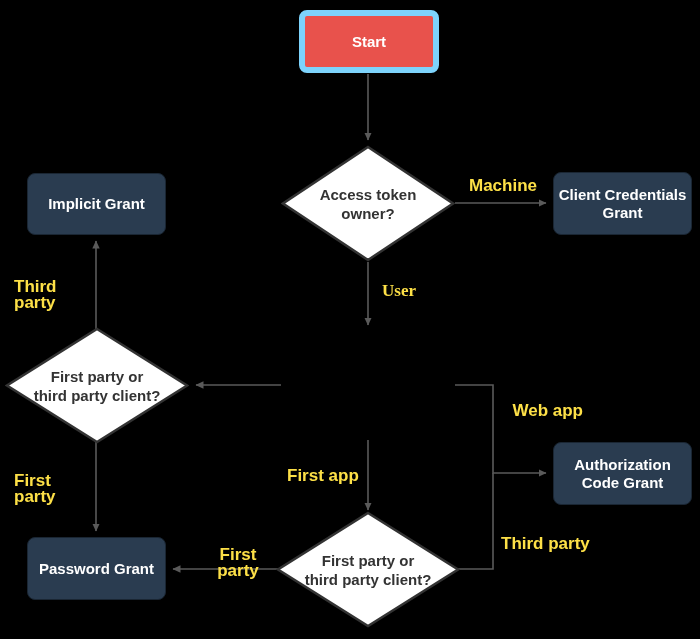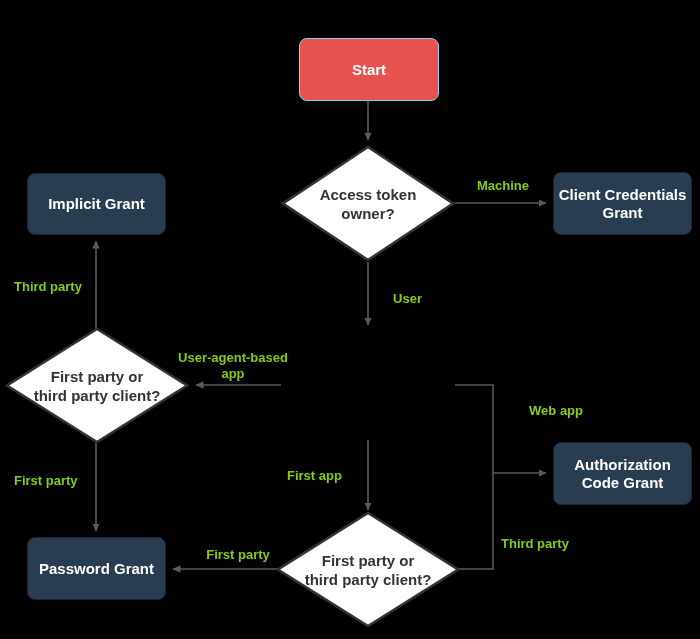--- a/index.html
+++ b/index.html
@@ -34,22 +34,21 @@
   .box {
     border-radius: 8px;
     color: #ffffff;
     font-weight: bold;
     font-size: 15px;
     line-height: 18px;
     border: 1px solid #1b2735;
   }
   .box.start {
     background: #e8524c;
-    border: 1px solid #7dd3fc;
-    margin-top: 28px;
+    border: 6px solid #7dd3fc;
   }
   .box.navy {
     background: #2a3c50;
     border: 1px solid #1a2633;
   }
   .diamond-wrap {
     position: absolute;
     z-index: 5;
   }
   .diamond-svg {
@@ -68,23 +67,23 @@
     justify-content: center;
     text-align: center;
     color: #333333;
     font-weight: bold;
     font-size: 15px;
     line-height: 19px;
     pointer-events: none;
   }
   .edge-label {
     position: absolute;
-    color: #84cc16;
+    color: #fde047;
     font-weight: bold;
-    font-size: 13px;
+    font-size: 17px;
     line-height: 16px;
     text-align: center;
     z-index: 6;
     white-space: pre-line;
   }
 </style>
 </head>
 <body>
 
 <div id="canvas">
@@ -161,28 +160,26 @@
   <div class="diamond-wrap" style="left:276px; top:511px; width:184px; height:117px;">
     <svg class="diamond-svg" width="184" height="117" viewBox="0 0 184 117">
       <polygon points="92,2 182,58.5 92,115 2,58.5" fill="#ffffff" stroke="#333333" stroke-width="2.5"></polygon>
     </svg>
     <div class="diamond-label" style="white-space: pre-line;">First party or
 third party client?</div>
   </div>
 
   <div class="edge-label" style="left:463px; top:178px; width:80px;">Machine</div>
 
-  <div class="edge-label" style="left:376px; top:291px; width:46px; text-align:right;">User</div>
+  <div class="edge-label" style="left:376px; top:283px; width:46px; text-align:center;font-family:Liberation Serif, serif;">User</div>
 
   <div class="edge-label" style="left:14px; top:279px; width:80px; text-align:left;">Third party</div>
 
   <div class="edge-label" style="left:14px; top:473px; width:80px; text-align:left;">First party</div>
 
-  <div class="edge-label" style="left: 178px; top: 350px; width: 110px; white-space: pre-line;">User-agent-based
-app</div>
 
   <div class="edge-label" style="left:287px; top:468px; width:80px; text-align:left;">First app</div>
 
   <div class="edge-label" style="left:503px; top:403px; width:80px; text-align:right;">Web app</div>
 
   <div class="edge-label" style="left:501px; top:536px; width:90px; text-align:left;">Third party</div>
 
   <div class="edge-label" style="left:198px; top:547px; width:80px;">First party</div>
 
 </div>

